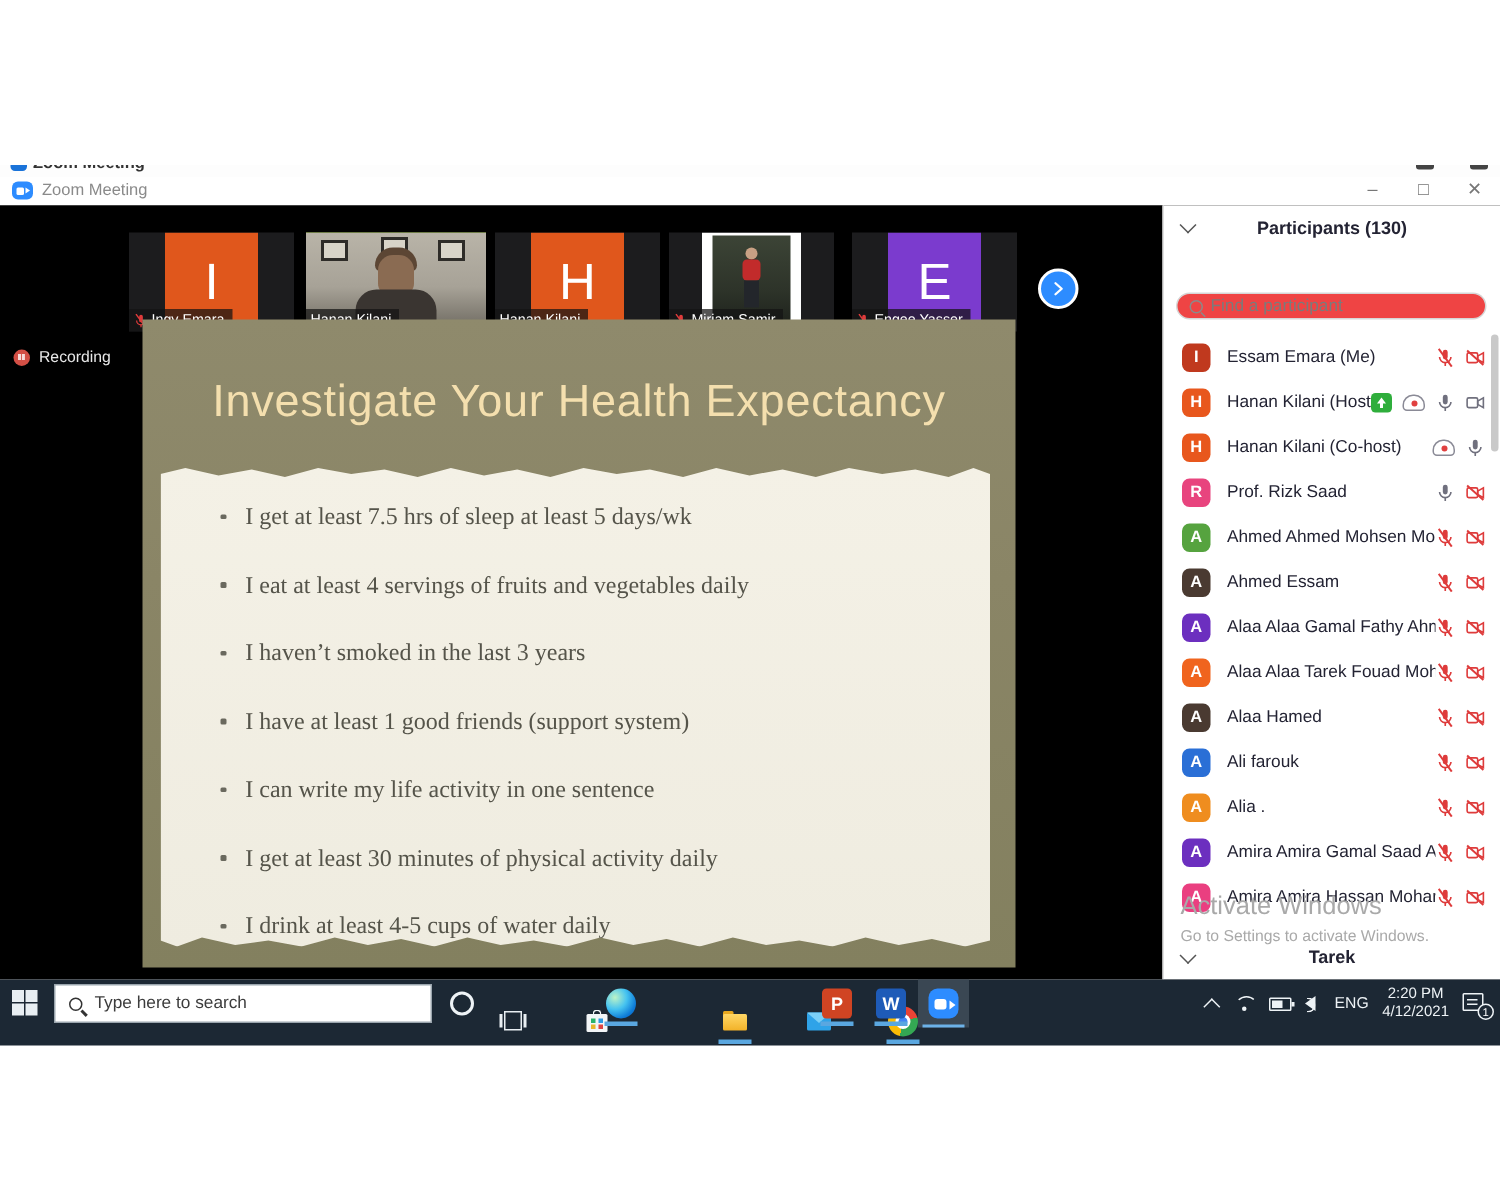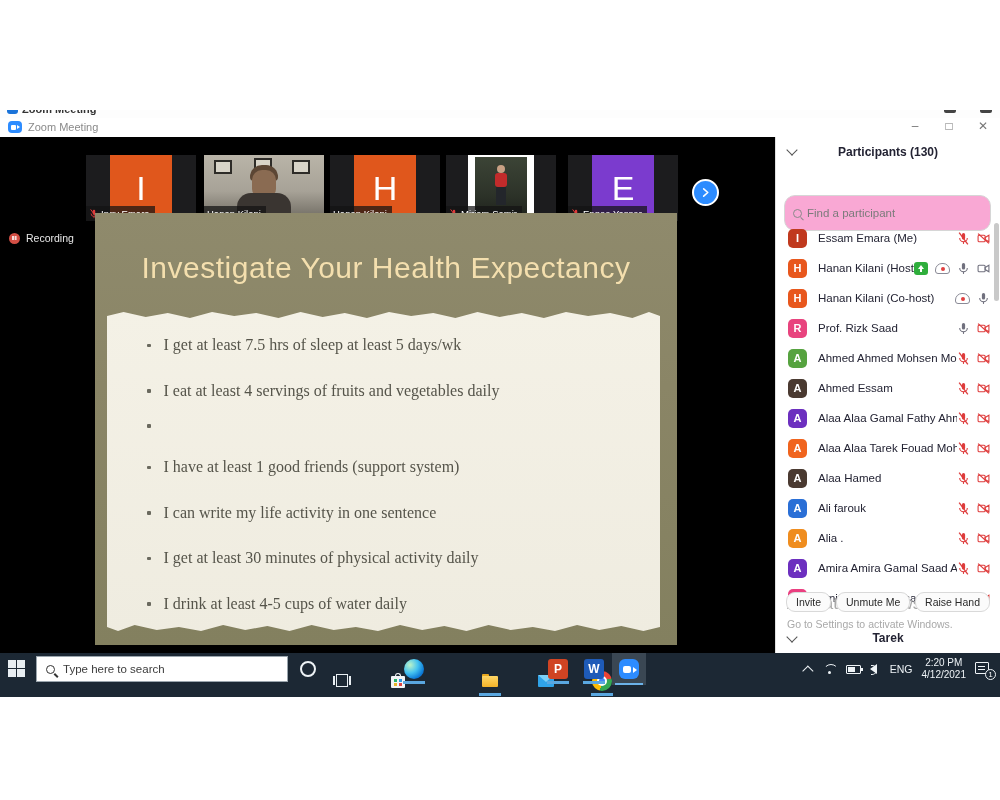--- a/index.html
+++ b/index.html
@@ -55,21 +55,21 @@
     100% calc(100% - 6px),97% calc(100% - 2px),93% calc(100% - 7px),89% calc(100% - 3px),85% calc(100% - 8px),81% calc(100% - 2px),77% calc(100% - 6px),73% calc(100% - 3px),69% calc(100% - 8px),65% calc(100% - 2px),61% calc(100% - 7px),57% calc(100% - 3px),53% calc(100% - 8px),49% calc(100% - 2px),45% calc(100% - 6px),41% calc(100% - 3px),37% calc(100% - 8px),33% calc(100% - 2px),29% calc(100% - 7px),25% calc(100% - 3px),21% calc(100% - 8px),17% calc(100% - 2px),13% calc(100% - 6px),9% calc(100% - 3px),5% calc(100% - 8px),2% calc(100% - 2px),0% calc(100% - 6px)); }
   .bullets { position:absolute; left:40px; top:26px; right:20px; list-style:none; }
   .bullets li { display:flex; align-items:baseline; gap:13px; margin-bottom:27.5px; font-family:"Liberation Serif", serif; font-size:16px; color:#55544a; }
   .bdot { width:3.5px; height:3.5px; background:#6a695e; border-radius:1px; flex:0 0 auto; position:relative; top:-3px; }
 
   
   .panel { position:absolute; left:775px; top:19px; width:225px; height:516px; background:#fff; border-left:1px solid #e0e0e0; }
   .p-head { position:absolute; left:0; top:8px; width:100%; text-align:center; font-size:12px; font-weight:bold; color:#232333; }
   .chev { position:absolute; width:8px; height:8px; border-left:1.6px solid #545454; border-bottom:1.6px solid #545454; transform:rotate(-45deg); }
   .chev.p-chev { left:12px; top:9px; }
-  .searchbox { position:absolute; left:8px; top:58px; width:207px; height:36px; border:1px solid #d6d6d6; border-radius:11px; background:#f9a8d4; display:flex; align-items:center; padding:0 8px; gap:5px; }
+  .searchbox { position:absolute; left:8px; top:58px; width:207px; height:18px; border:1px solid #d6d6d6; border-radius:11px; background:#ef4444; display:flex; align-items:center; padding:0 8px; gap:5px; }
   .searchbox .mag { width:9px; height:9px; border:1.4px solid #8a8a8a; border-radius:50%; position:relative; flex:0 0 auto; }
   .searchbox .mag:after { content:""; position:absolute; left:7px; top:7px; width:4px; height:1.4px; background:#8a8a8a; transform:rotate(45deg); transform-origin:0 0; }
   .searchbox input { border:none; outline:none; font-size:11.5px; color:#333; width:100%; background:transparent; font-family:"Liberation Sans", sans-serif; }
   .searchbox input::placeholder { color:#7b7b7b; }
   .plist { position:absolute; left:0; top:86px; width:100%; }
   .prow { position:absolute; left:0; width:100%; height:30px; display:flex; align-items:center; padding:0 10px 0 12px; }
   .pava { width:19px; height:19px; border-radius:5px; color:#fff; font-size:11px; font-weight:bold; display:flex; align-items:center; justify-content:center; flex:0 0 auto; }
   .pname { margin-left:11px; font-size:11.5px; color:#232333; white-space:nowrap; overflow:hidden; flex:1 1 auto; }
   .picons { display:flex; align-items:center; gap:7px; flex:0 0 auto; }
   .icn { width:13px; height:13px; display:block; }
@@ -252,20 +252,21 @@
           <li>
               <span class="bdot"></span>
               <span>I get at least 7.5 hrs of sleep at least 5 days/wk</span>
             </li>
           <li>
               <span class="bdot"></span>
               <span>I eat at least 4 servings of fruits and vegetables daily</span>
             </li>
           <li>
               <span class="bdot"></span>
+              <span>I haven’t smoked in the last 3 years</span>
             </li>
           <li>
               <span class="bdot"></span>
               <span>I have at least 1 good friends (support system)</span>
             </li>
           <li>
               <span class="bdot"></span>
               <span>I can write my life activity in one sentence</span>
             </li>
           <li>
@@ -527,25 +528,20 @@
 
       </div>
 
       <div class="pscroll">
           <div class="pthumb"></div>
         </div>
 
       <div class="watermark1">Activate Windows</div>
       <div class="watermark2">Go to Settings to activate Windows.</div>
 
-      <div class="btnrow">
-        <button class="pbtn">Invite</button>
-        <button class="pbtn">Unmute Me</button>
-        <button class="pbtn">Raise Hand</button>
-      </div>
 
       <div class="chev c-chev"></div>
       <div class="chat-head">Tarek</div>
     </div>
   </div>
 
   <div class="taskbar">
     <div class="tb-start">
         <div></div>
         <div></div>

